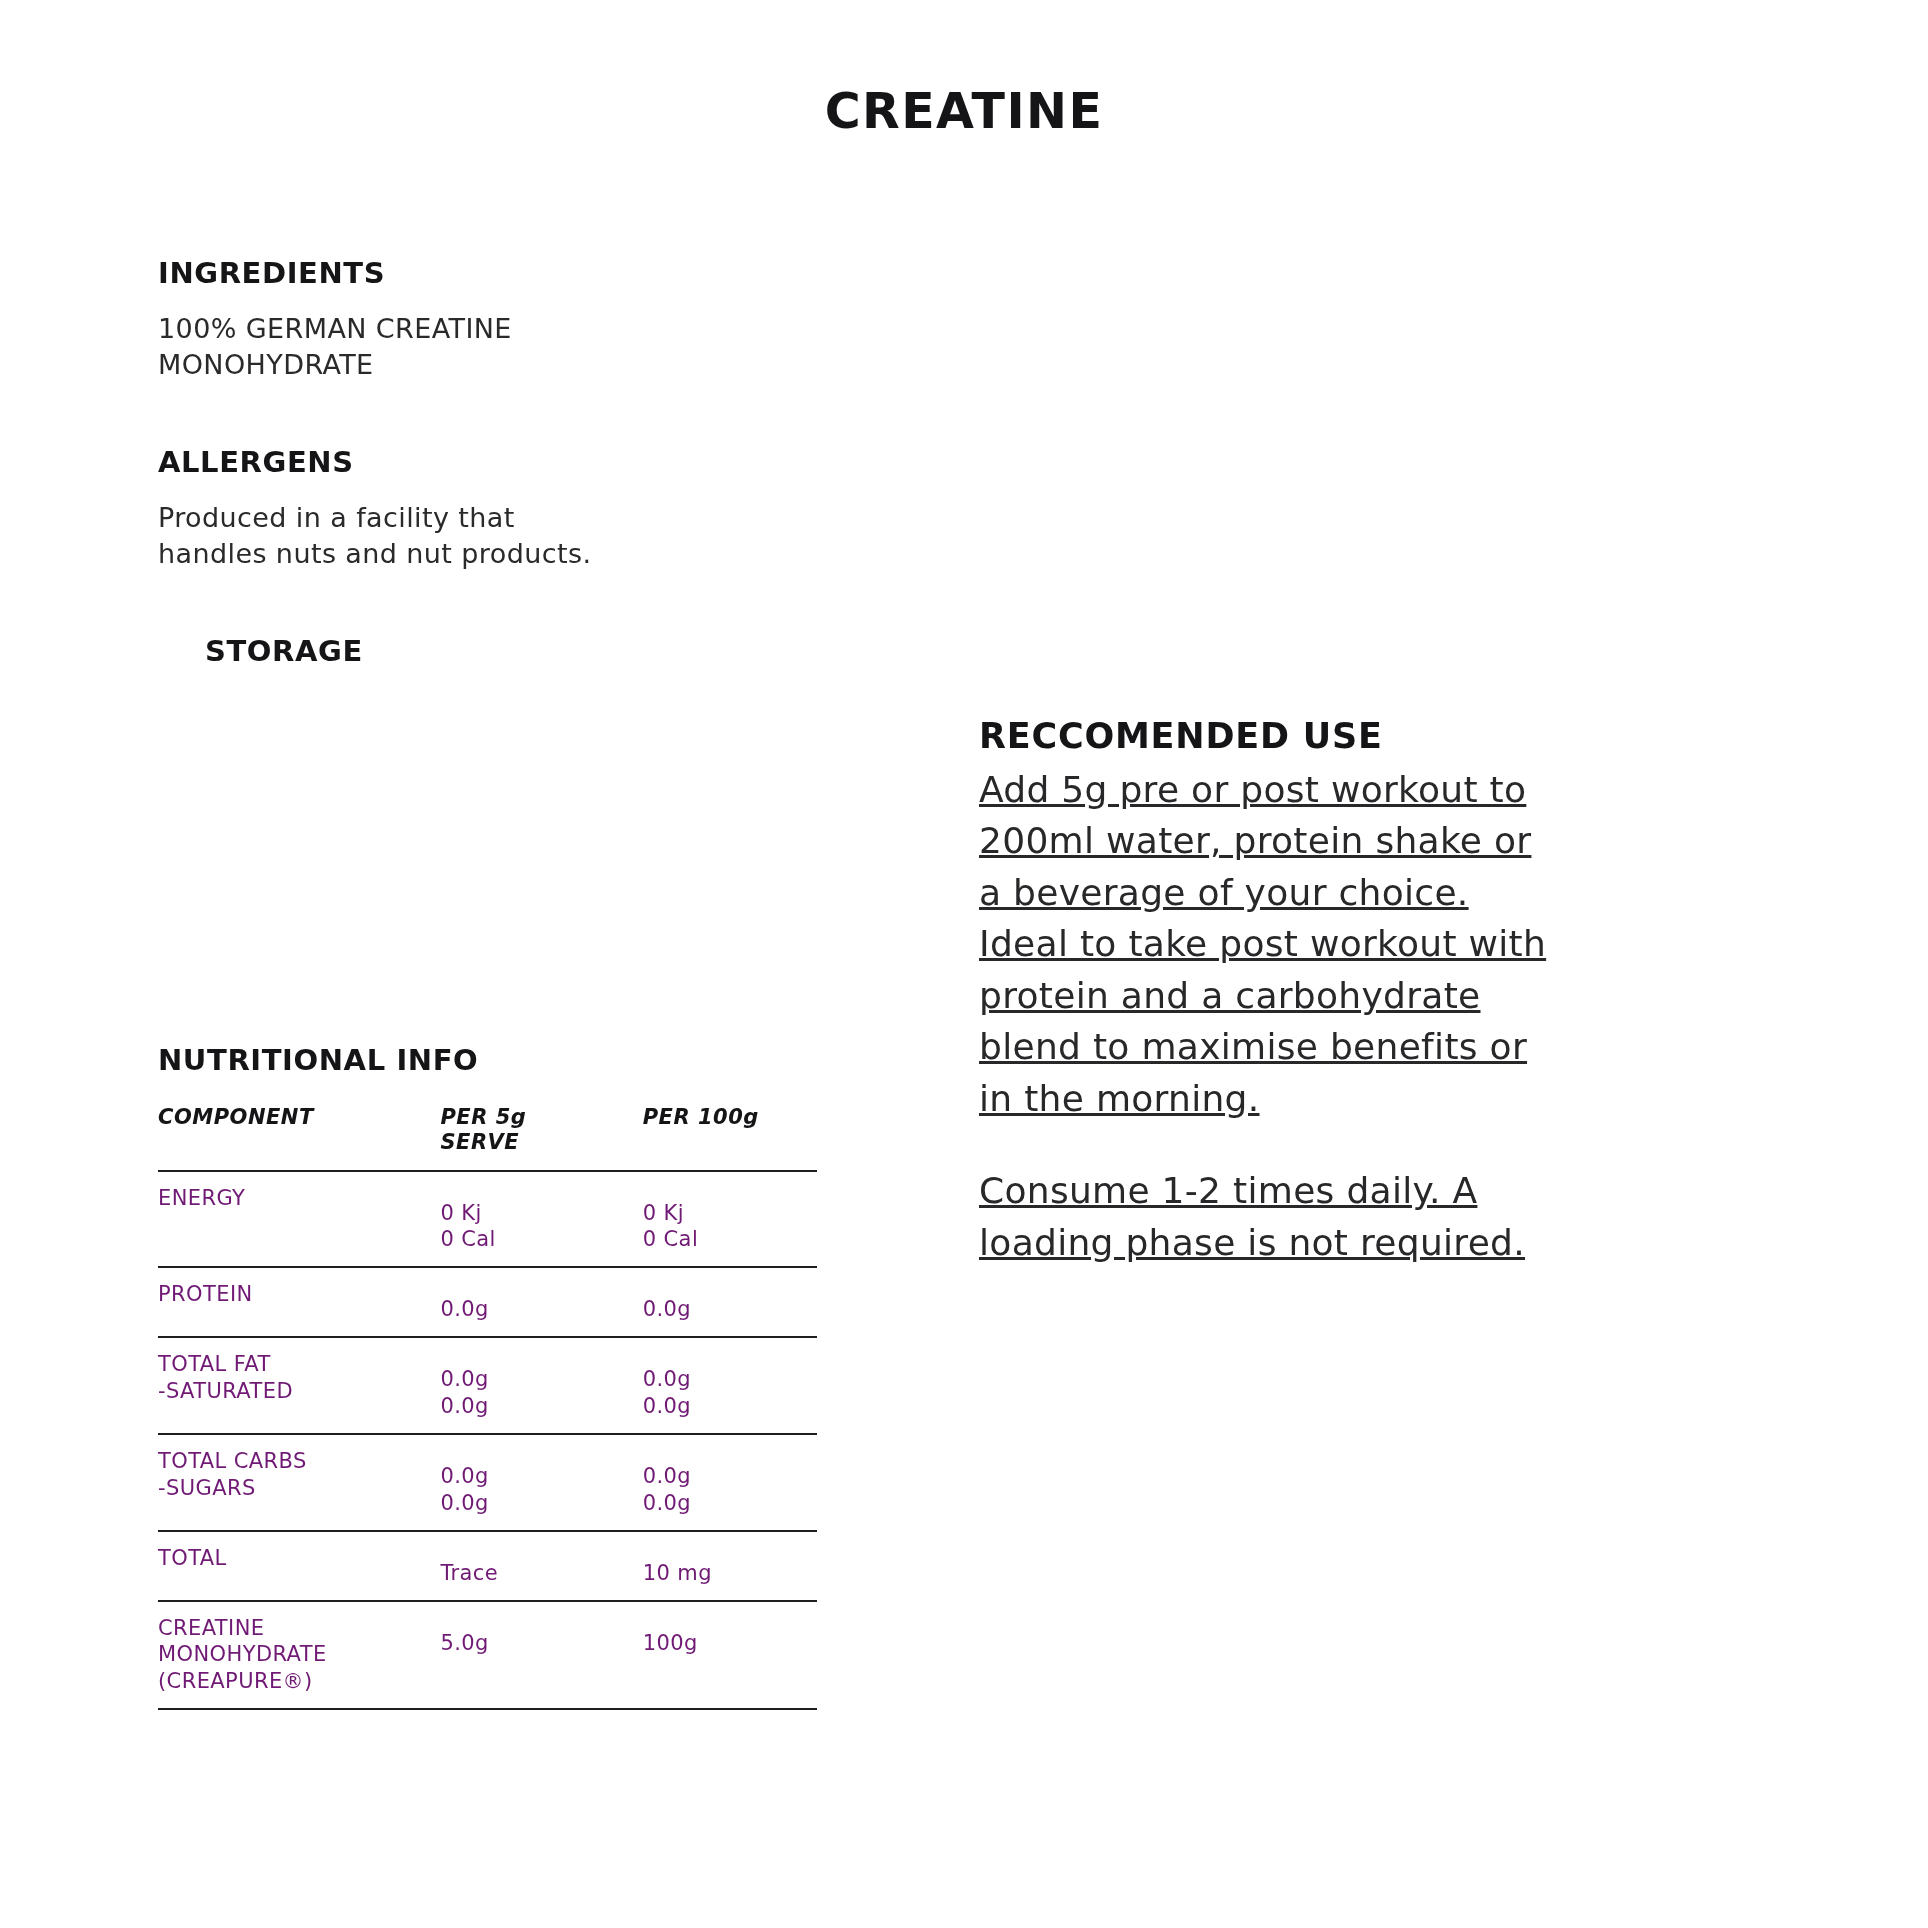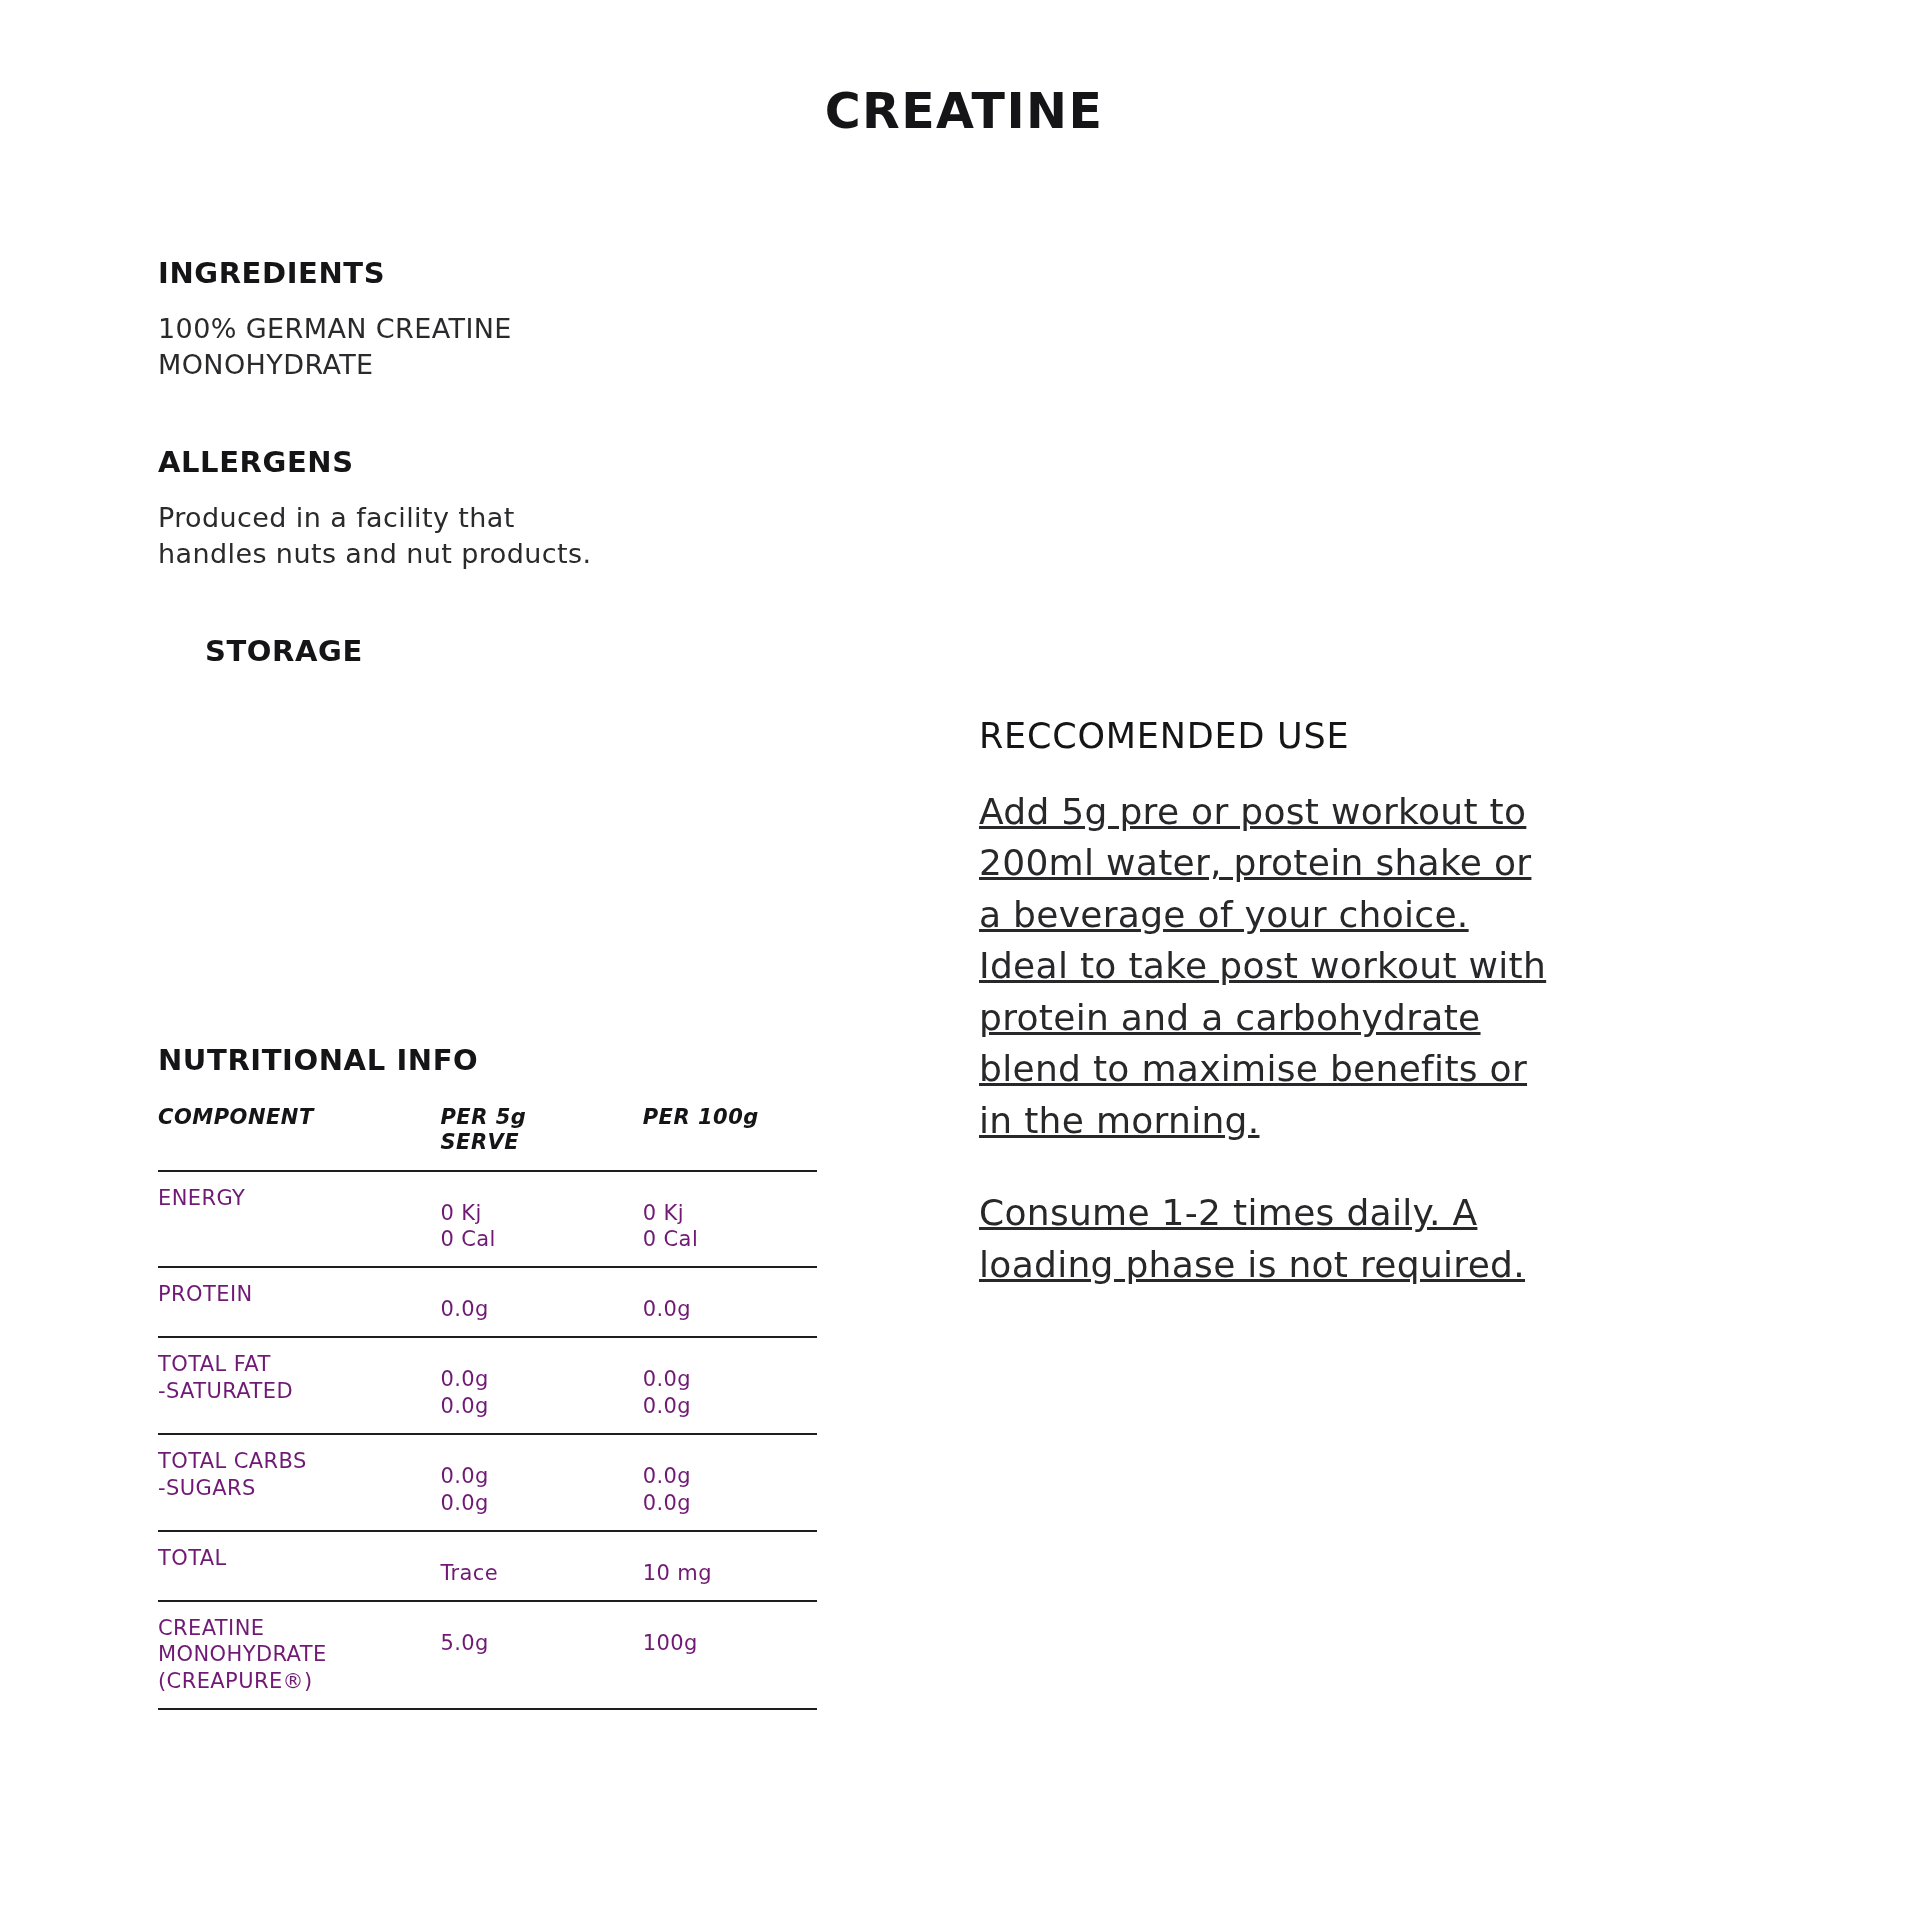--- a/index.html
+++ b/index.html
@@ -131,23 +131,23 @@
     line-height: 1.28;
     white-space: pre-line;
     border-bottom: 2.8px solid #1e1e20;
   }
   table.nutrition tbody td.val {
     padding-top: 28px;
   }
 
   
   h2.use-head {
-    margin: 0 0 30px 0;
-    font-family: "DejaVu Sans", sans-serif;
-    font-weight: normal;
+    margin: 0 0 8px 0;
+    font-family: "DejaVu Sans", sans-serif;
+    font-weight: bold;
     font-size: 35px;
     letter-spacing: 0.8px;
     color: #151517;
   }
   p.use-body {
     margin: 0;
     font-family: "DejaVu Sans", sans-serif;
     font-weight: 400;
     font-size: 36px;
     line-height: 1.43;

